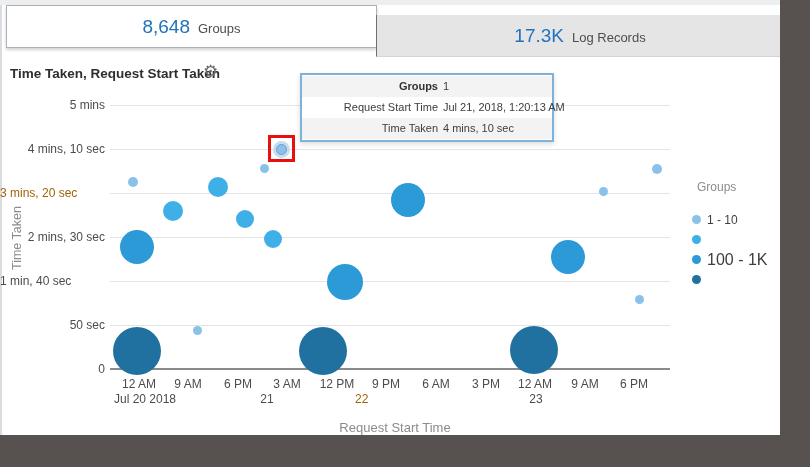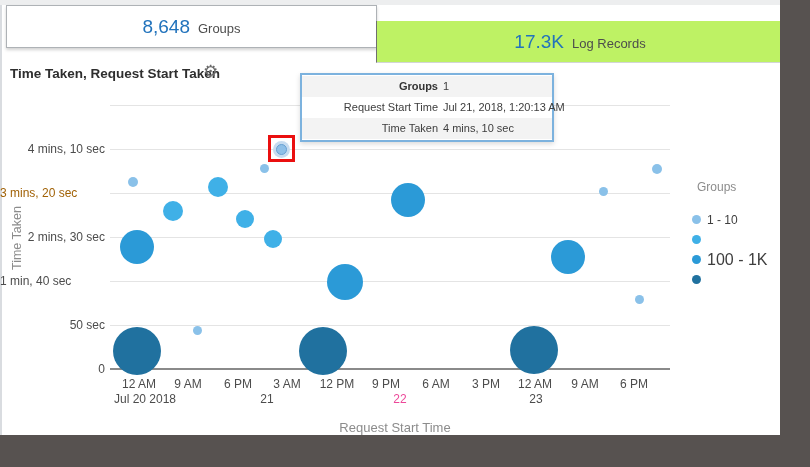--- a/index.html
+++ b/index.html
@@ -6,21 +6,21 @@
   .screen{position:relative;width:810px;height:467px;overflow:hidden;
           font-family:"Liberation Sans",sans-serif;background:#fff;}
   .topstrip{position:absolute;left:0;top:0;width:810px;height:5px;background:#edeeef;border-bottom:1px solid #dcdee0;}
   .content{position:absolute;left:0;top:5px;width:780px;height:430px;background:#fff;border-left:2px solid #d9dce0;}
   .tabbar{position:absolute;left:0;top:0;width:780px;height:42px;}
   .tab{display:flex;align-items:center;justify-content:center;gap:8px;cursor:pointer;}
   .tab .num{font-size:19px;color:#2273bc;}
   .tab .lbl{font-size:13px;color:#4d4d4d;margin-top:3px;}
   .tab-active{position:absolute;left:4px;top:0;width:369px;height:41px;background:#fff;
               border:1px solid #aeb2b6;box-shadow:0 2px 3px rgba(0,0,0,.18);}
-  .tab-inactive{position:absolute;left:374px;top:16px;width:406px;height:41px;background:#bef264;
+  .tab-inactive{position:absolute;left:374px;top:10px;width:406px;height:41px;background:#e5e5e5;
               border-left:1px solid #6f6f6f;border-bottom:1px solid #d2d5d7;}
   .panel-title{position:absolute;left:8px;top:60px;height:18px;line-height:18px;
                font-size:13.5px;font-weight:bold;color:#2e2e2e;}
   .gear{position:absolute;left:201px;top:58px;font-size:17px;line-height:18px;color:#6a6a6a;cursor:pointer;}
   .plot-layer{position:absolute;left:0;top:0;width:810px;height:467px;}
   .y-title{position:absolute;left:10px;top:192px;height:92px;writing-mode:vertical-rl;
            transform:rotate(180deg);text-align:center;font-size:12.5px;color:#8c8c8c;}
   .x-title{position:absolute;left:295px;top:420px;width:200px;text-align:center;font-size:13px;color:#8c8c8c;}
   .legend{position:absolute;left:690px;top:176px;width:118px;}
   .legend-title{position:absolute;left:7px;top:4px;font-size:12px;color:#8c8c8c;}
@@ -52,20 +52,21 @@
         <span class="lbl">Log Records</span>
       </div>
     </div>
 
     <div class="panel-title">Time Taken, Request Start Taken</div>
     <div class="gear">⚙</div>
   </div>
 
   <div class="plot-layer">
       <div style="position: absolute; left: 110px; width: 560px; top: 105px; height: 1px; background: rgb(228, 228, 228);"></div>
+      <div style="position: absolute; left: 0px; width: 105px; top: 97px; height: 16px; line-height: 16px; text-align: right; font-size: 12px; color: rgb(76, 76, 76);">5 mins</div>
       <div style="position: absolute; left: 110px; width: 560px; top: 149px; height: 1px; background: rgb(228, 228, 228);"></div>
       <div style="position: absolute; left: 0px; width: 105px; top: 141px; height: 16px; line-height: 16px; text-align: right; font-size: 12px; color: rgb(76, 76, 76);">4 mins, 10 sec</div>
       <div style="position: absolute; left: 110px; width: 560px; top: 193px; height: 1px; background: rgb(228, 228, 228);"></div>
       <div style="position: absolute; left: 0px; width: 105px; top: 185px; height: 16px; line-height: 16px; font-size: 12px; color: #a16207;">3 mins, 20 sec</div>
       <div style="position: absolute; left: 110px; width: 560px; top: 237px; height: 1px; background: rgb(228, 228, 228);"></div>
       <div style="position: absolute; left: 0px; width: 105px; top: 229px; height: 16px; line-height: 16px; text-align: right; font-size: 12px; color: rgb(76, 76, 76);">2 mins, 30 sec</div>
       <div style="position: absolute; left: 110px; width: 560px; top: 281px; height: 1px; background: rgb(228, 228, 228);"></div>
       <div style="position: absolute; left: 0px; width: 105px; top: 273px; height: 16px; line-height: 16px; text-align: left; font-size: 12px; color: rgb(76, 76, 76);">1 min, 40 sec</div>
       <div style="position: absolute; left: 110px; width: 560px; top: 325px; height: 1px; background: rgb(228, 228, 228);"></div>
       <div style="position: absolute; left: 0px; width: 105px; top: 317px; height: 16px; line-height: 16px; text-align: right; font-size: 12px; color: rgb(76, 76, 76);">50 sec</div>
@@ -77,21 +78,21 @@
       <div style="position: absolute; left: 255px; width: 64px; top: 377px; height: 15px; line-height: 15px; text-align: center; font-size: 12px; color: rgb(76, 76, 76);">3 AM</div>
       <div style="position: absolute; left: 305px; width: 64px; top: 377px; height: 15px; line-height: 15px; text-align: center; font-size: 12px; color: rgb(76, 76, 76);">12 PM</div>
       <div style="position: absolute; left: 354px; width: 64px; top: 377px; height: 15px; line-height: 15px; text-align: center; font-size: 12px; color: rgb(76, 76, 76);">9 PM</div>
       <div style="position: absolute; left: 404px; width: 64px; top: 377px; height: 15px; line-height: 15px; text-align: center; font-size: 12px; color: rgb(76, 76, 76);">6 AM</div>
       <div style="position: absolute; left: 454px; width: 64px; top: 377px; height: 15px; line-height: 15px; text-align: center; font-size: 12px; color: rgb(76, 76, 76);">3 PM</div>
       <div style="position: absolute; left: 503px; width: 64px; top: 377px; height: 15px; line-height: 15px; text-align: center; font-size: 12px; color: rgb(76, 76, 76);">12 AM</div>
       <div style="position: absolute; left: 553px; width: 64px; top: 377px; height: 15px; line-height: 15px; text-align: center; font-size: 12px; color: rgb(76, 76, 76);">9 AM</div>
       <div style="position: absolute; left: 602px; width: 64px; top: 377px; height: 15px; line-height: 15px; text-align: center; font-size: 12px; color: rgb(76, 76, 76);">6 PM</div>
       <div style="position: absolute; left: 100px; width: 90px; top: 392px; height: 15px; line-height: 15px; text-align: center; font-size: 12px; color: rgb(76, 76, 76);">Jul 20 2018</div>
       <div style="position: absolute; left: 222px; width: 90px; top: 392px; height: 15px; line-height: 15px; text-align: center; font-size: 12px; color: rgb(76, 76, 76);">21</div>
-      <div style="position: absolute; left: 355px; width: 90px; top: 392px; height: 15px; line-height: 15px; text-align: center; font-size: 12px; color: #ec4899;">22</div>
+      <div style="position: absolute; left: 355px; width: 90px; top: 392px; height: 15px; line-height: 15px; text-align: left; font-size: 12px; color: #a16207;">22</div>
       <div style="position: absolute; left: 491px; width: 90px; top: 392px; height: 15px; line-height: 15px; text-align: center; font-size: 12px; color: rgb(76, 76, 76);">23</div>
       <div style="position: absolute; left: 113px; top: 327px; width: 48px; height: 48px; border-radius: 50%; background: rgb(32, 113, 159);"></div>
       <div style="position: absolute; left: 299px; top: 327px; width: 48px; height: 48px; border-radius: 50%; background: rgb(32, 113, 159);"></div>
       <div style="position: absolute; left: 510px; top: 326px; width: 48px; height: 48px; border-radius: 50%; background: rgb(32, 113, 159);"></div>
       <div style="position: absolute; left: 120px; top: 230px; width: 34px; height: 34px; border-radius: 50%; background: rgb(43, 154, 215);"></div>
       <div style="position: absolute; left: 327px; top: 264px; width: 36px; height: 36px; border-radius: 50%; background: rgb(43, 154, 215);"></div>
       <div style="position: absolute; left: 391px; top: 183px; width: 34px; height: 34px; border-radius: 50%; background: rgb(43, 154, 215);"></div>
       <div style="position: absolute; left: 551px; top: 240px; width: 34px; height: 34px; border-radius: 50%; background: rgb(43, 154, 215);"></div>
       <div style="position: absolute; left: 163px; top: 201px; width: 20px; height: 20px; border-radius: 50%; background: rgb(63, 176, 231);"></div>
       <div style="position: absolute; left: 208px; top: 177px; width: 20px; height: 20px; border-radius: 50%; background: rgb(63, 176, 231);"></div>

